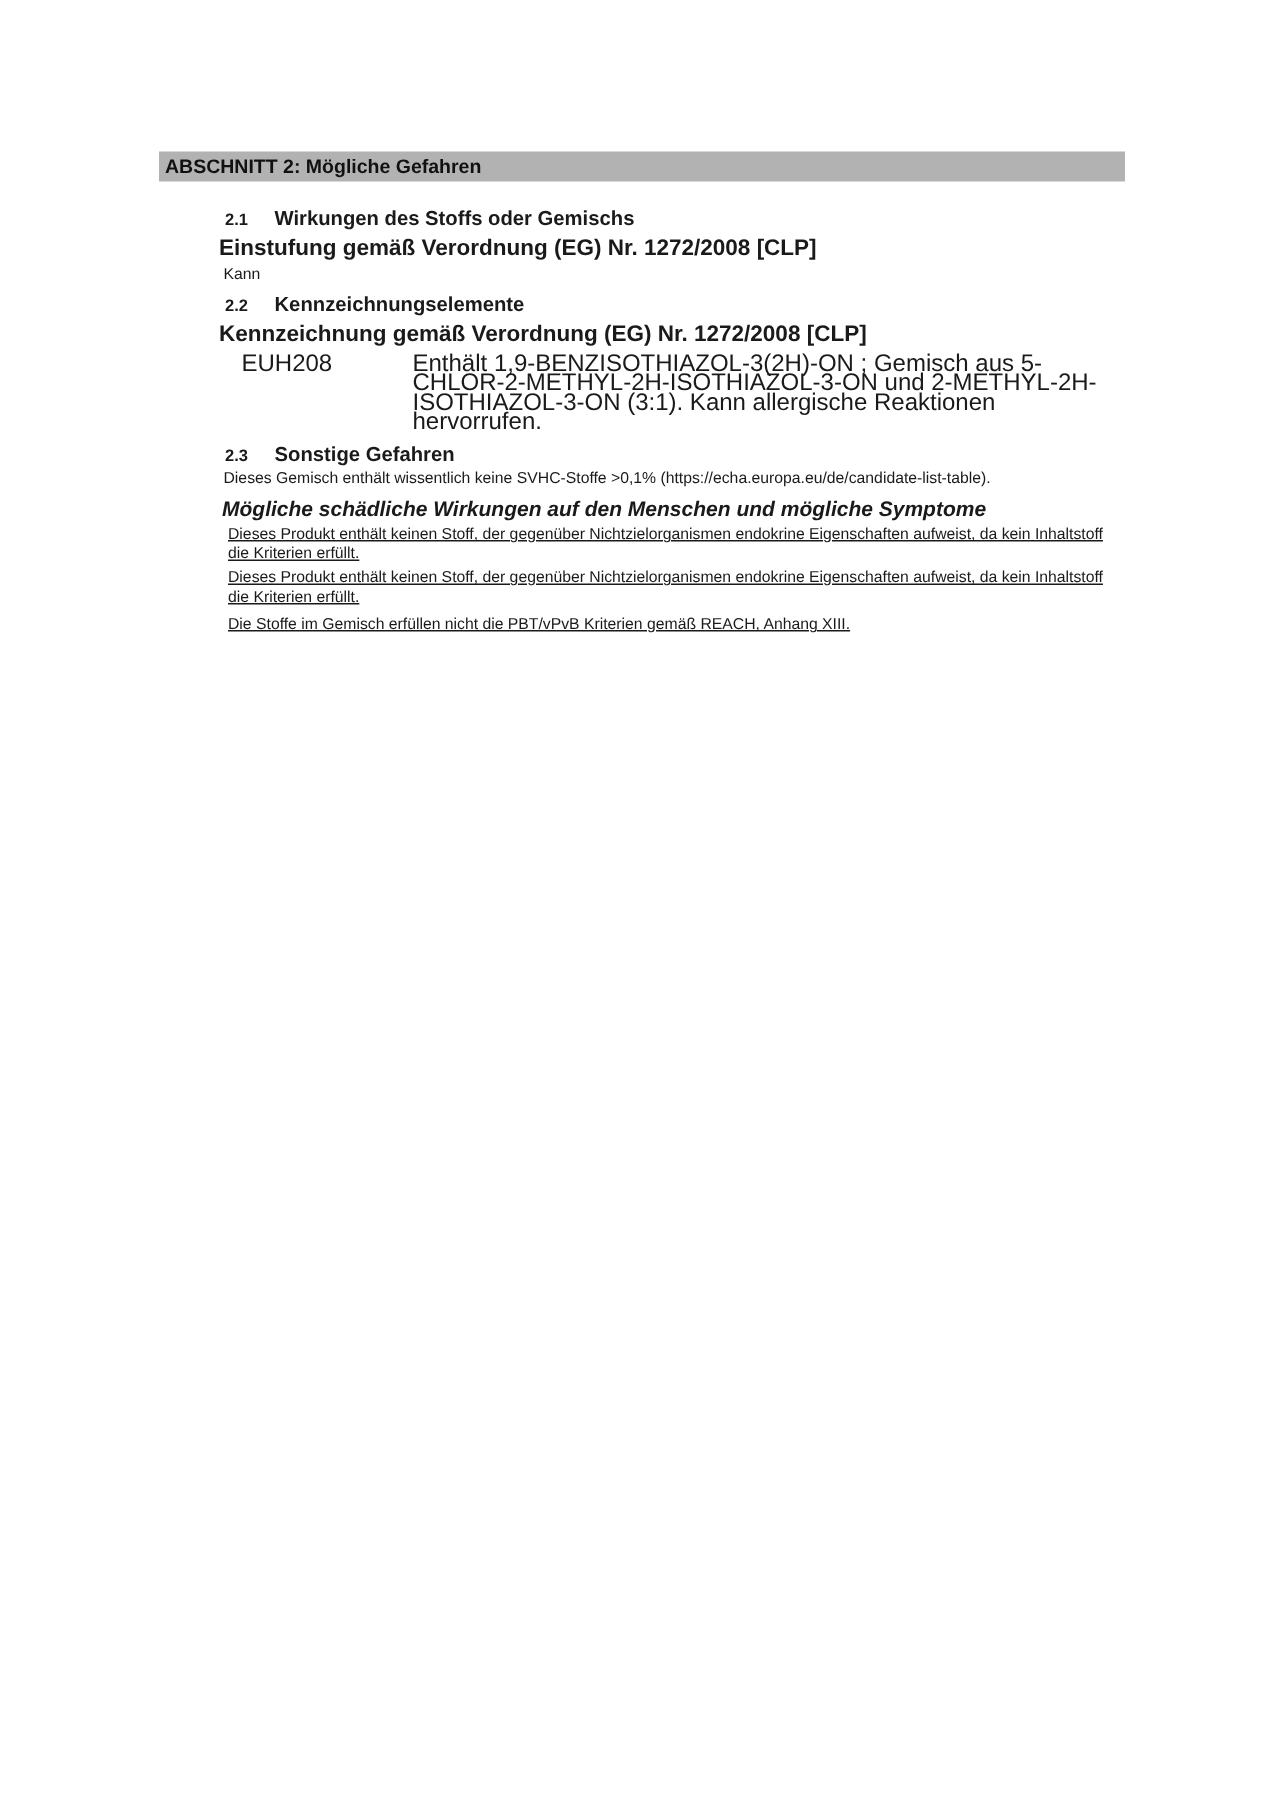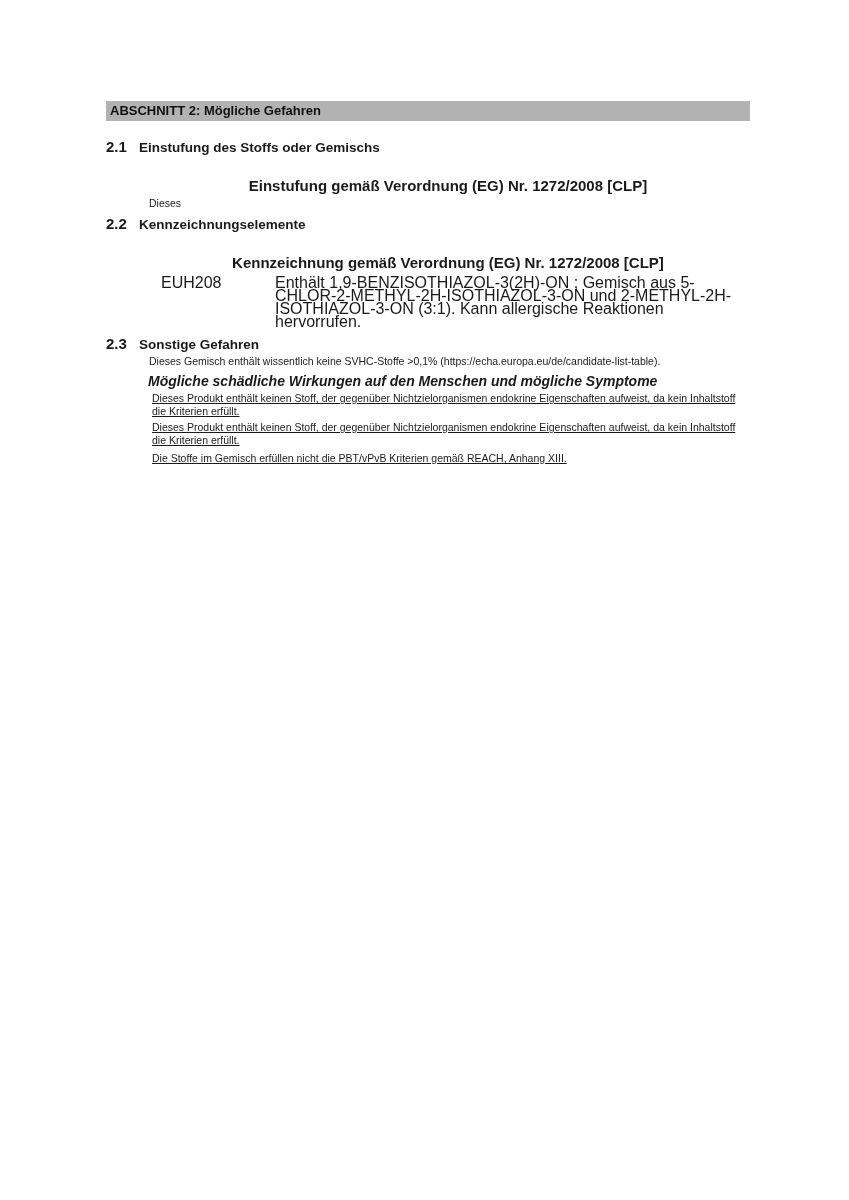--- a/index.html
+++ b/index.html
@@ -34,22 +34,23 @@
     font-weight: bold;
     color: #111111;
   }
   
   .sec-row {
     display: flex;
     align-items: baseline;
   }
   .sec-num {
     flex: 0 0 33px;
-    font-size: 15px;
+    font-size: 11px;
     font-weight: bold;
+    margin-left: 44px;
   }
   .sec-title {
     font-size: 13.5px;
     font-weight: bold;
   }
   .h2 {
     margin-left: 40px;
     font-size: 15px;
     font-weight: bold;
   }
@@ -84,39 +85,39 @@
     font-size: 16px;
     line-height: 13px;
   }
   .euh-text {
     max-width: 472px;
   }
   
   .mt-17 { margin-top: 17px; }
   .mt-7  { margin-top: 7px; }
   .mt-5  { margin-top: 5px; }
-  .mt-4  { margin-top: 22px; text-align: center; }
+  .mt-4  { margin-top: 4px; }
   .mt-3  { margin-top: 3px; }
 </style>
 </head>
 <body>
 
 <div class="page">
   <div class="content">
 
     <div class="section-bar">
       <span>ABSCHNITT 2: Mögliche Gefahren</span>
     </div>
 
     <div class="sec-row mt-17">
       <span class="sec-num">2.1</span>
-      <span class="sec-title">Einstufung des Stoffs oder Gemischs</span>
+      <span class="sec-title">Wirkungen des Stoffs oder Gemischs</span>
     </div>
     <div class="h2 mt-4">Einstufung gemäß Verordnung (EG) Nr. 1272/2008 [CLP]</div>
-    <div class="small-text mt-3">Dieses</div>
+    <div class="small-text mt-3">Kann</div>
 
     <div class="sec-row mt-5">
       <span class="sec-num">2.2</span>
       <span class="sec-title">Kennzeichnungselemente</span>
     </div>
     <div class="h2 mt-4">Kennzeichnung gemäß Verordnung (EG) Nr. 1272/2008 [CLP]</div>
     <div class="euh-row mt-5">
       <span class="euh-code">EUH208</span>
       <span class="euh-text">Enthält 1,9-BENZISOTHIAZOL-3(2H)-ON ; Gemisch aus 5-CHLOR-2-METHYL-2H-ISOTHIAZOL-3-ON und 2-METHYL-2H-ISOTHIAZOL-3-ON (3:1). Kann allergische Reaktionen hervorrufen.</span>
     </div>

